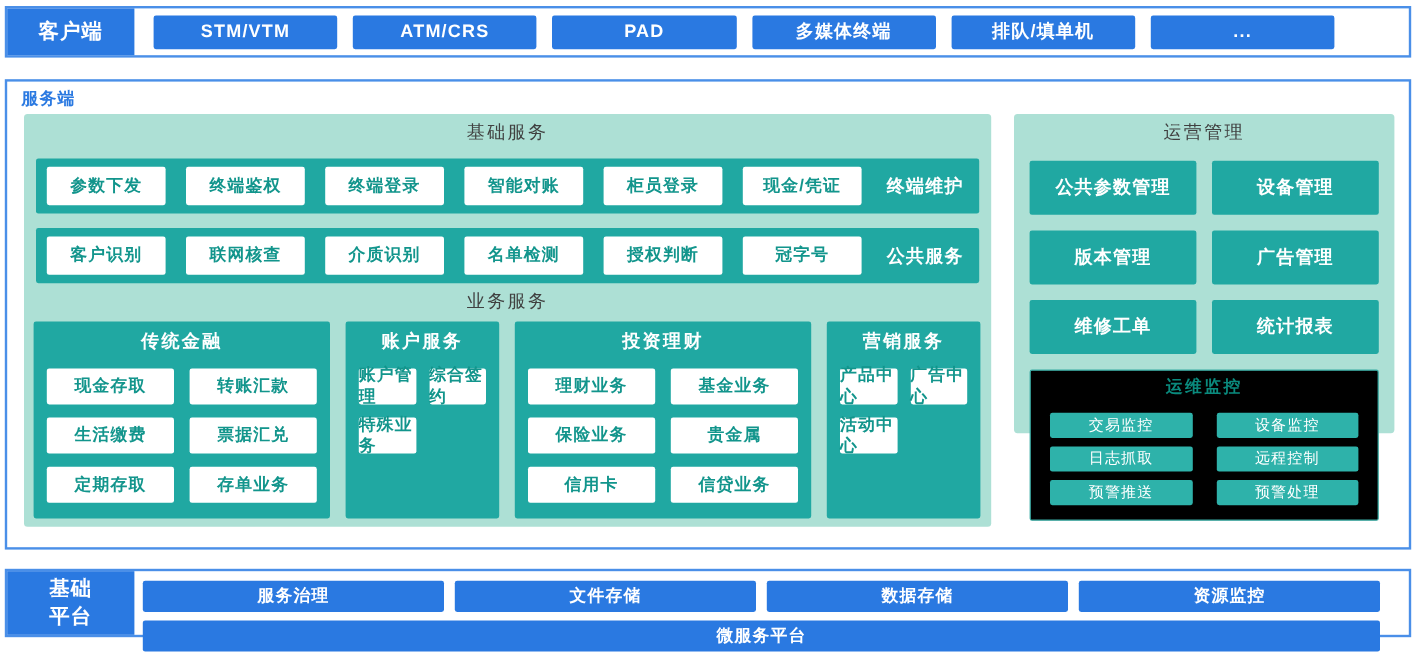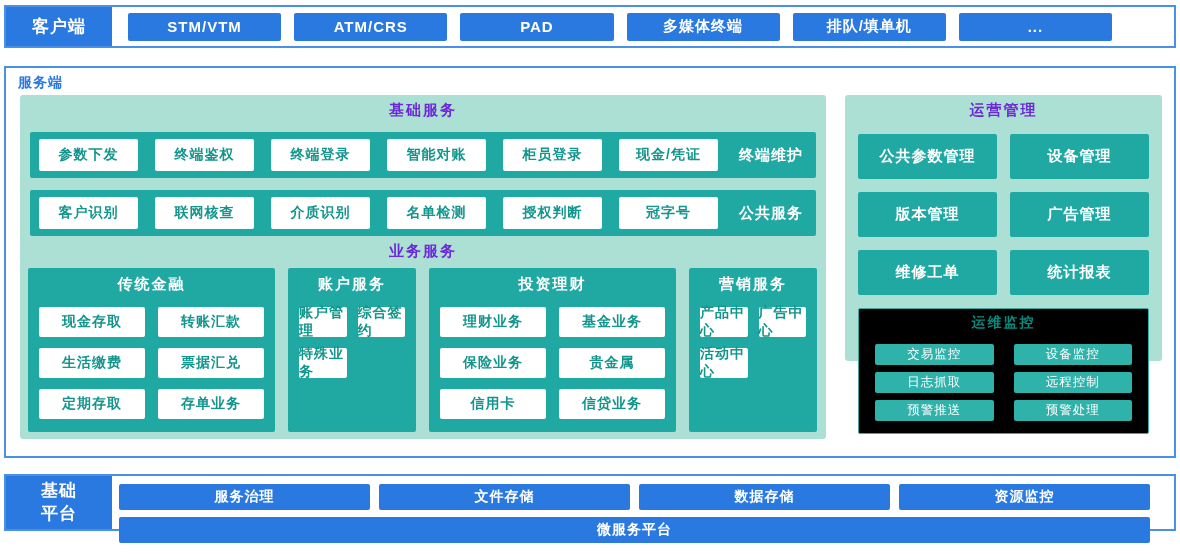--- a/index.html
+++ b/index.html
@@ -19,21 +19,21 @@
   .blue-btn{background:#2a79e1;color:#fff;font-weight:bold;font-size:15px;
     display:flex;align-items:center;justify-content:center;border-radius:2px;letter-spacing:1px;}
   .client-btns .blue-btn{flex:1;height:28px;}
 
   
   .mid-band{left:4px;top:66px;width:1172px;height:392px;}
   .mid-label{position:absolute;left:12px;top:6px;color:#2a79e1;font-weight:bold;font-size:14px;letter-spacing:1px;}
   .panel{position:absolute;top:27px;background:#ade0d5;border-radius:3px;}
   .left-panel{left:14px;width:806px;height:344px;}
   .right-panel{left:839px;width:317px;height:266px;}
-  .panel-title{text-align:center;font-weight:bold;font-size:15px;color:#6d28d9;padding-top:6px;letter-spacing:2px;}
+  .panel-title{text-align:center;font-weight:normal;font-size:15px;color:#404040;padding-top:6px;letter-spacing:2px;}
 
   .service-row{margin:12px 10px 0;height:46px;background:#20a8a2;border-radius:2px;
     display:flex;align-items:center;gap:17px;padding:0 9px;box-sizing:border-box;}
   .white-box{background:#fff;color:#12958c;font-weight:bold;font-size:14px;
     display:flex;align-items:center;justify-content:center;border-radius:2px;letter-spacing:1px;}
   .service-row .white-box{flex:1;height:32px;}
   .row-label{width:72px;color:#fff;font-weight:bold;font-size:15px;text-align:center;letter-spacing:1px;}
   .biz-title{}
 
   .groups{display:flex;gap:13px;margin:7px 8px 0;}

